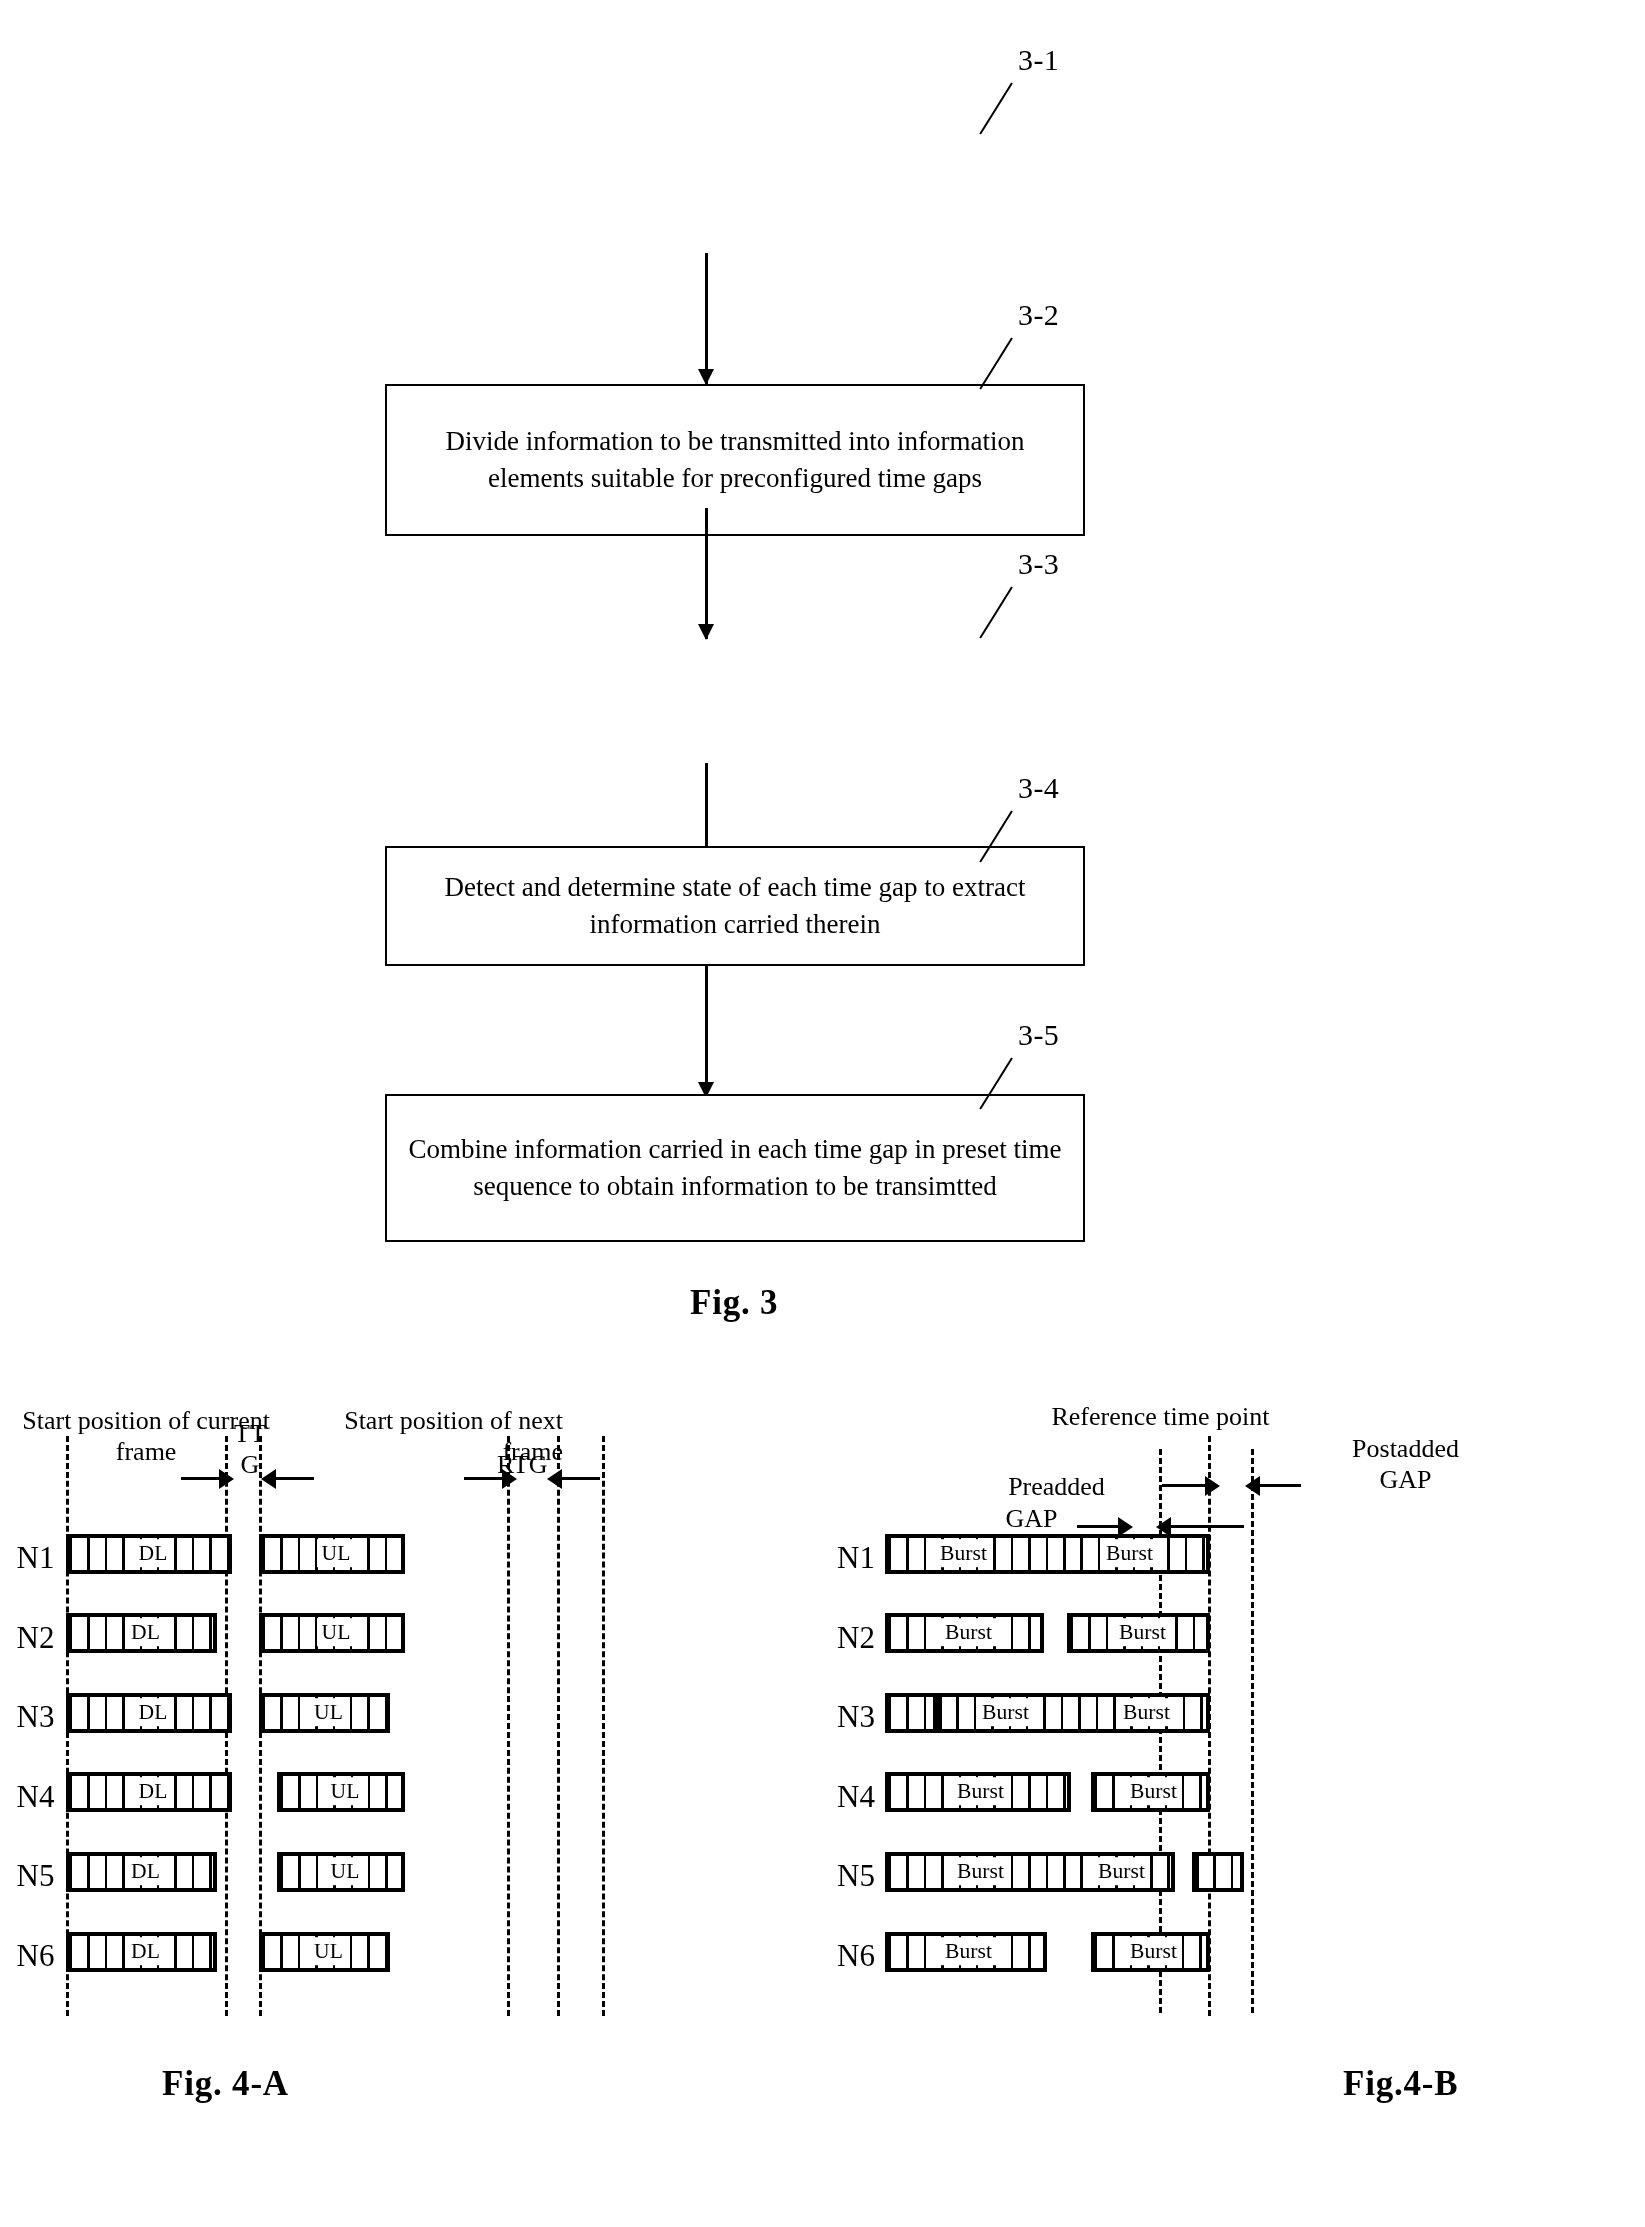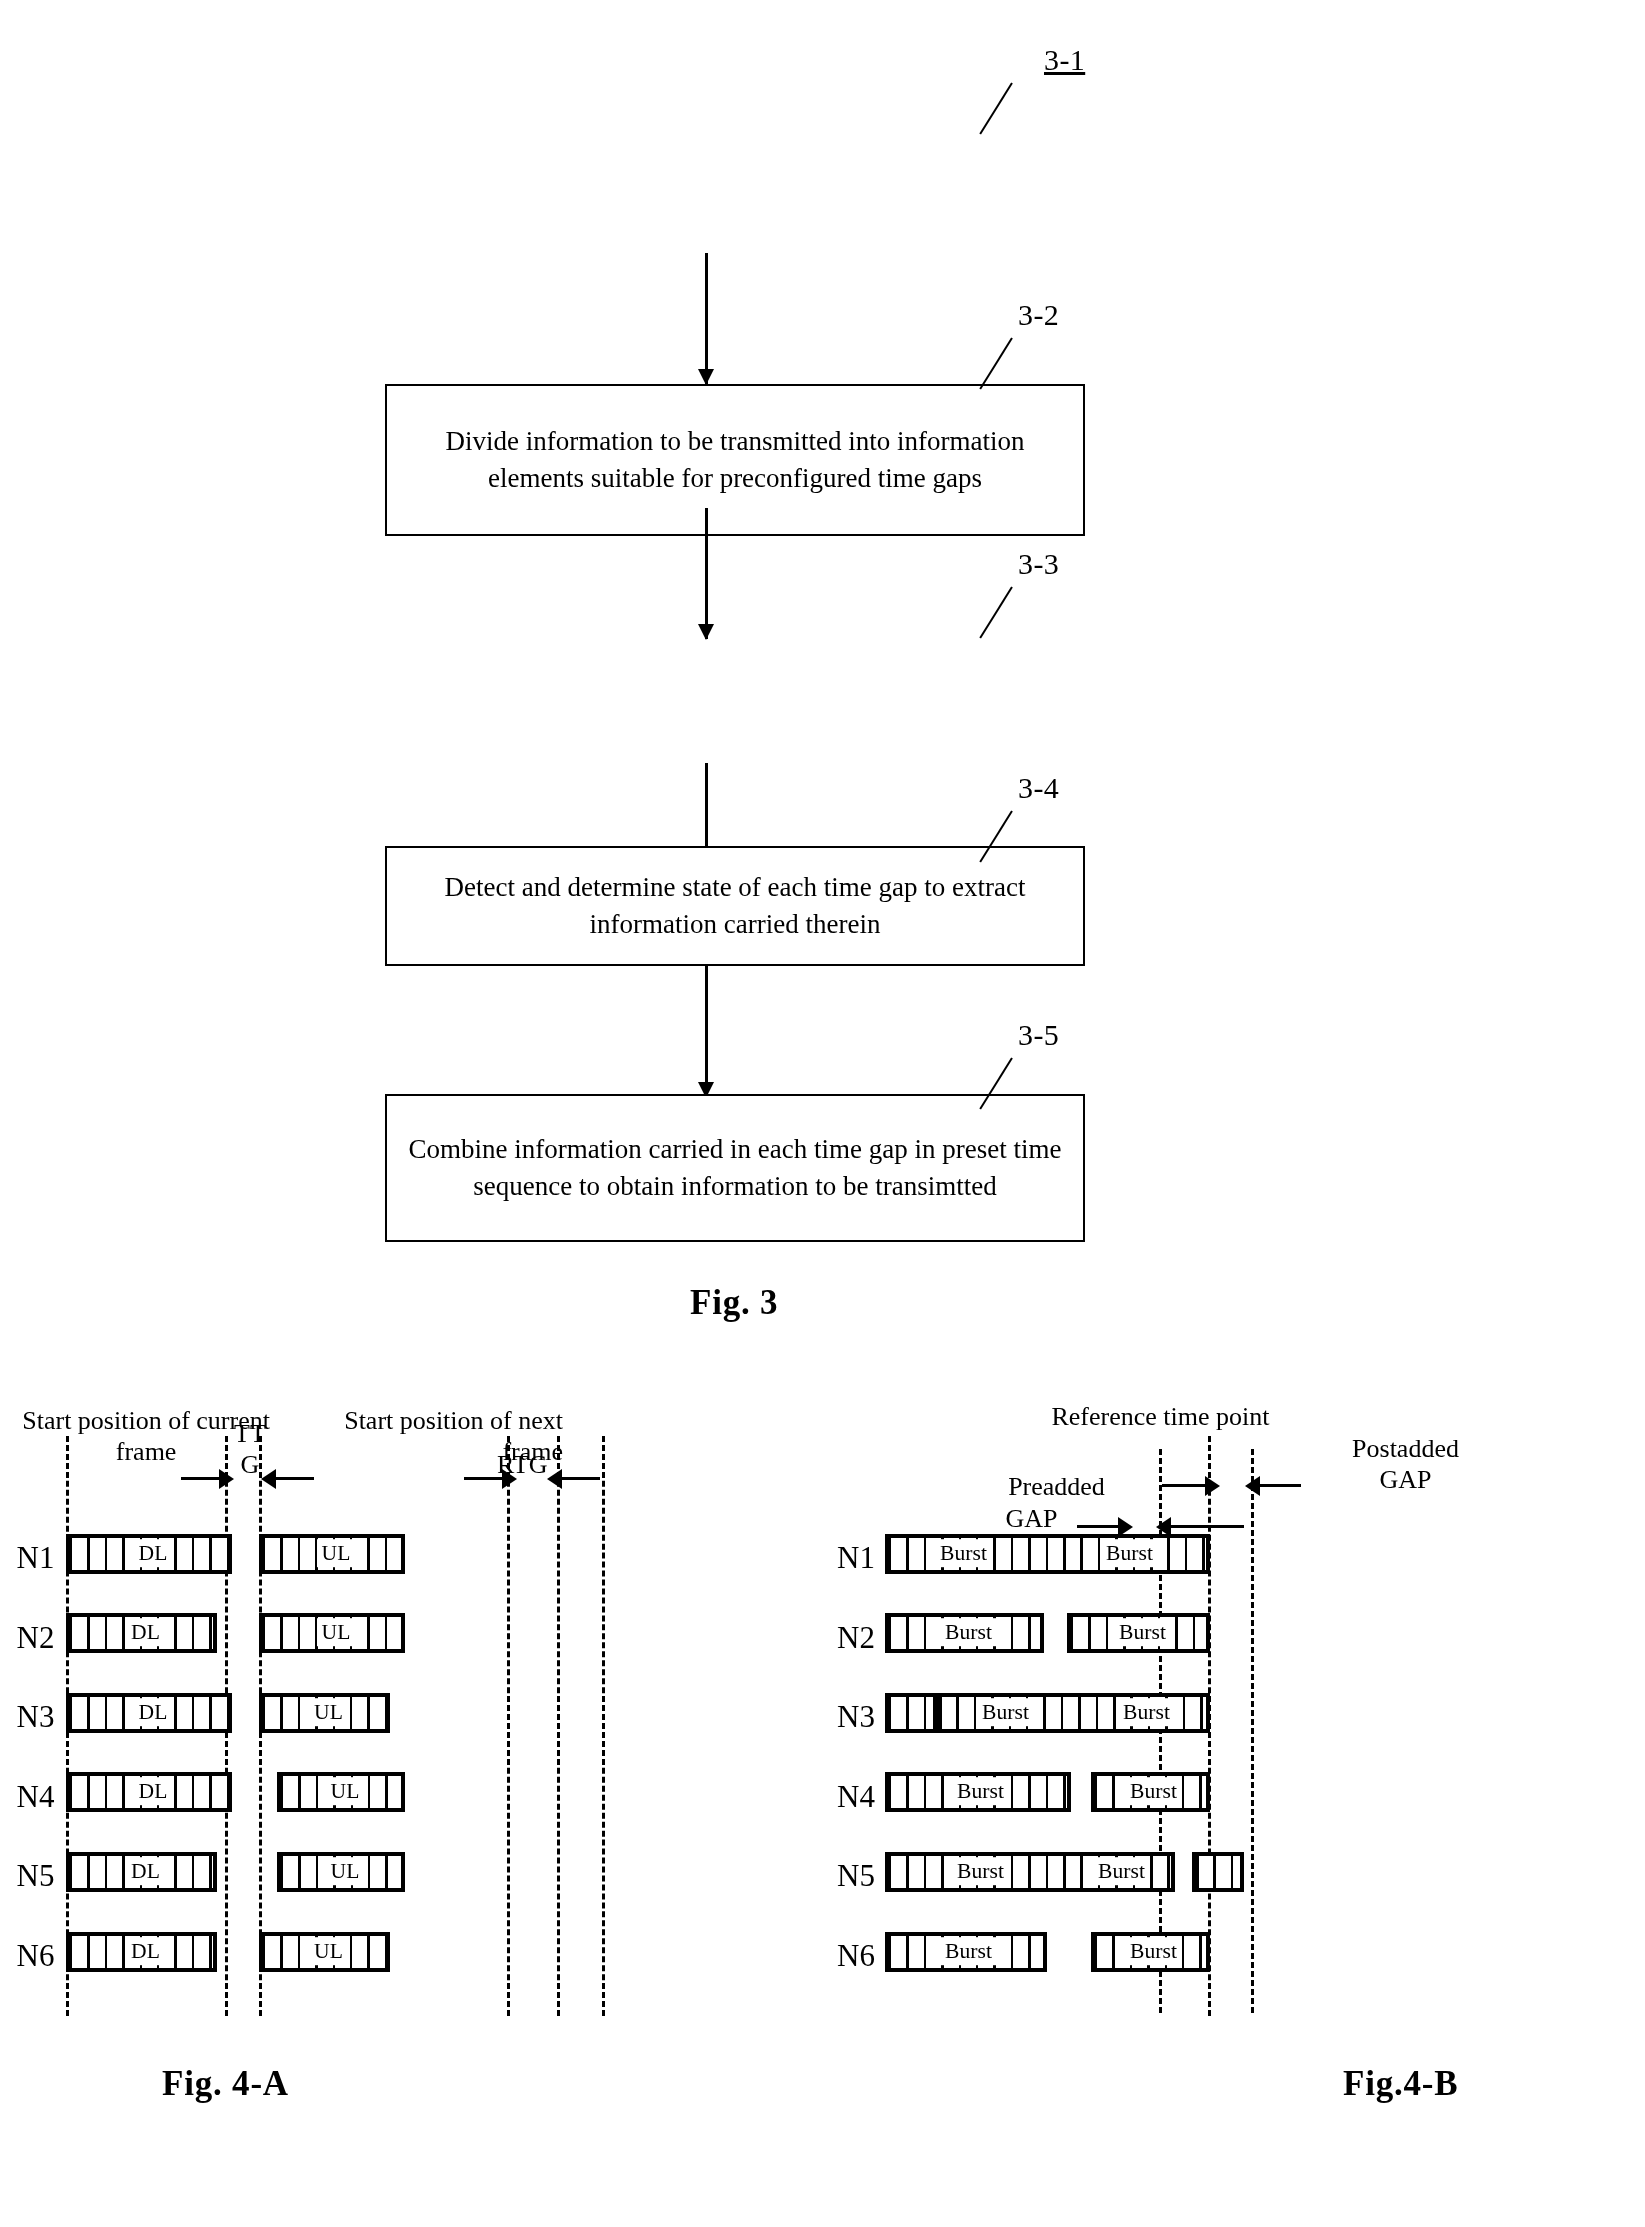--- a/index.html
+++ b/index.html
@@ -152,21 +152,21 @@
     border-top: 10.8px solid transparent;
     border-bottom: 10.8px solid transparent;
     border-right: 15.8px solid #000;
   }
 </style>
 </head>
 <body>
 
 <div id="fig3">
 
-  <div class="ref-num" style="left:1044px; top:43px;text-decoration:underline;">3-1</div>
+  <div class="ref-num" style="left:1018px; top:43px;">3-1</div>
   <div class="ref-leader" style="left:1011px; top:83px;"></div>
 
   <div class="flow-arrow" style="left:705px; top:253px; height:131px;"></div>
 
   <div class="flow-box" style="left:385px; top:384px; width:700px; height:152px;align-items:center;">
     <span>Divide information to be transmitted into information elements suitable for preconfigured time gaps</span>
   </div>
   <div class="ref-num" style="left:1018px; top:298px;">3-2</div>
   <div class="ref-leader" style="left:1011px; top:338px;"></div>
 

